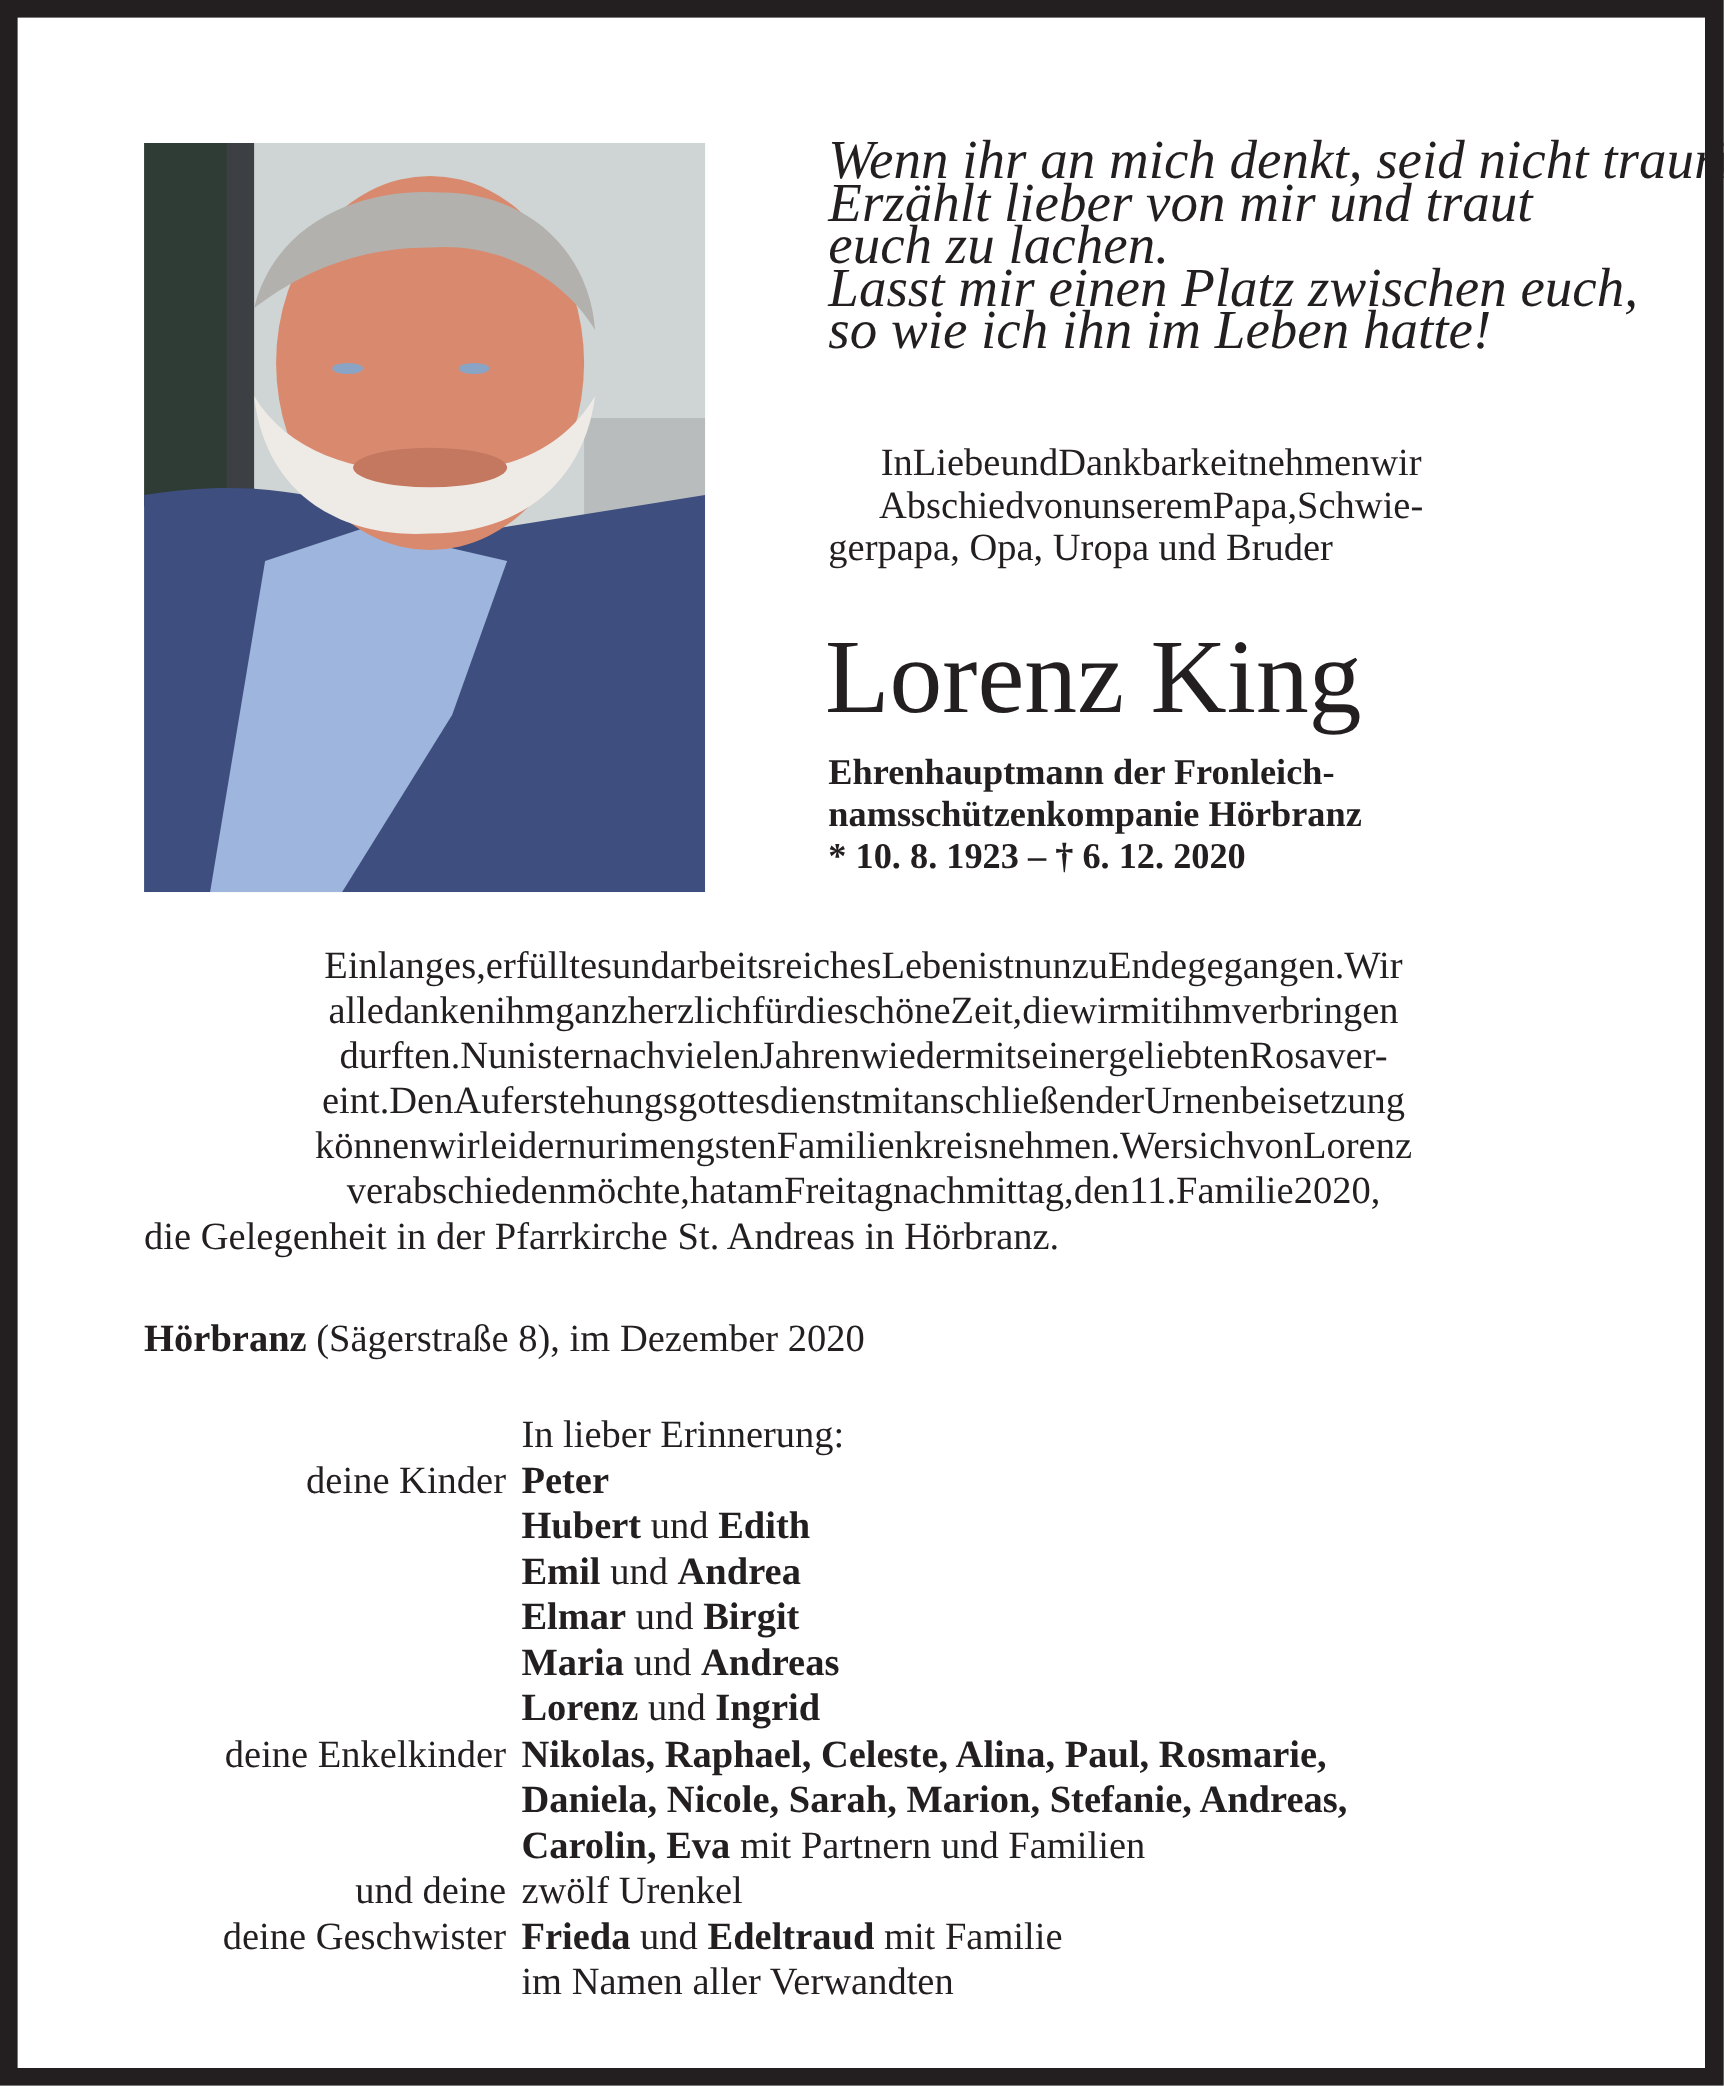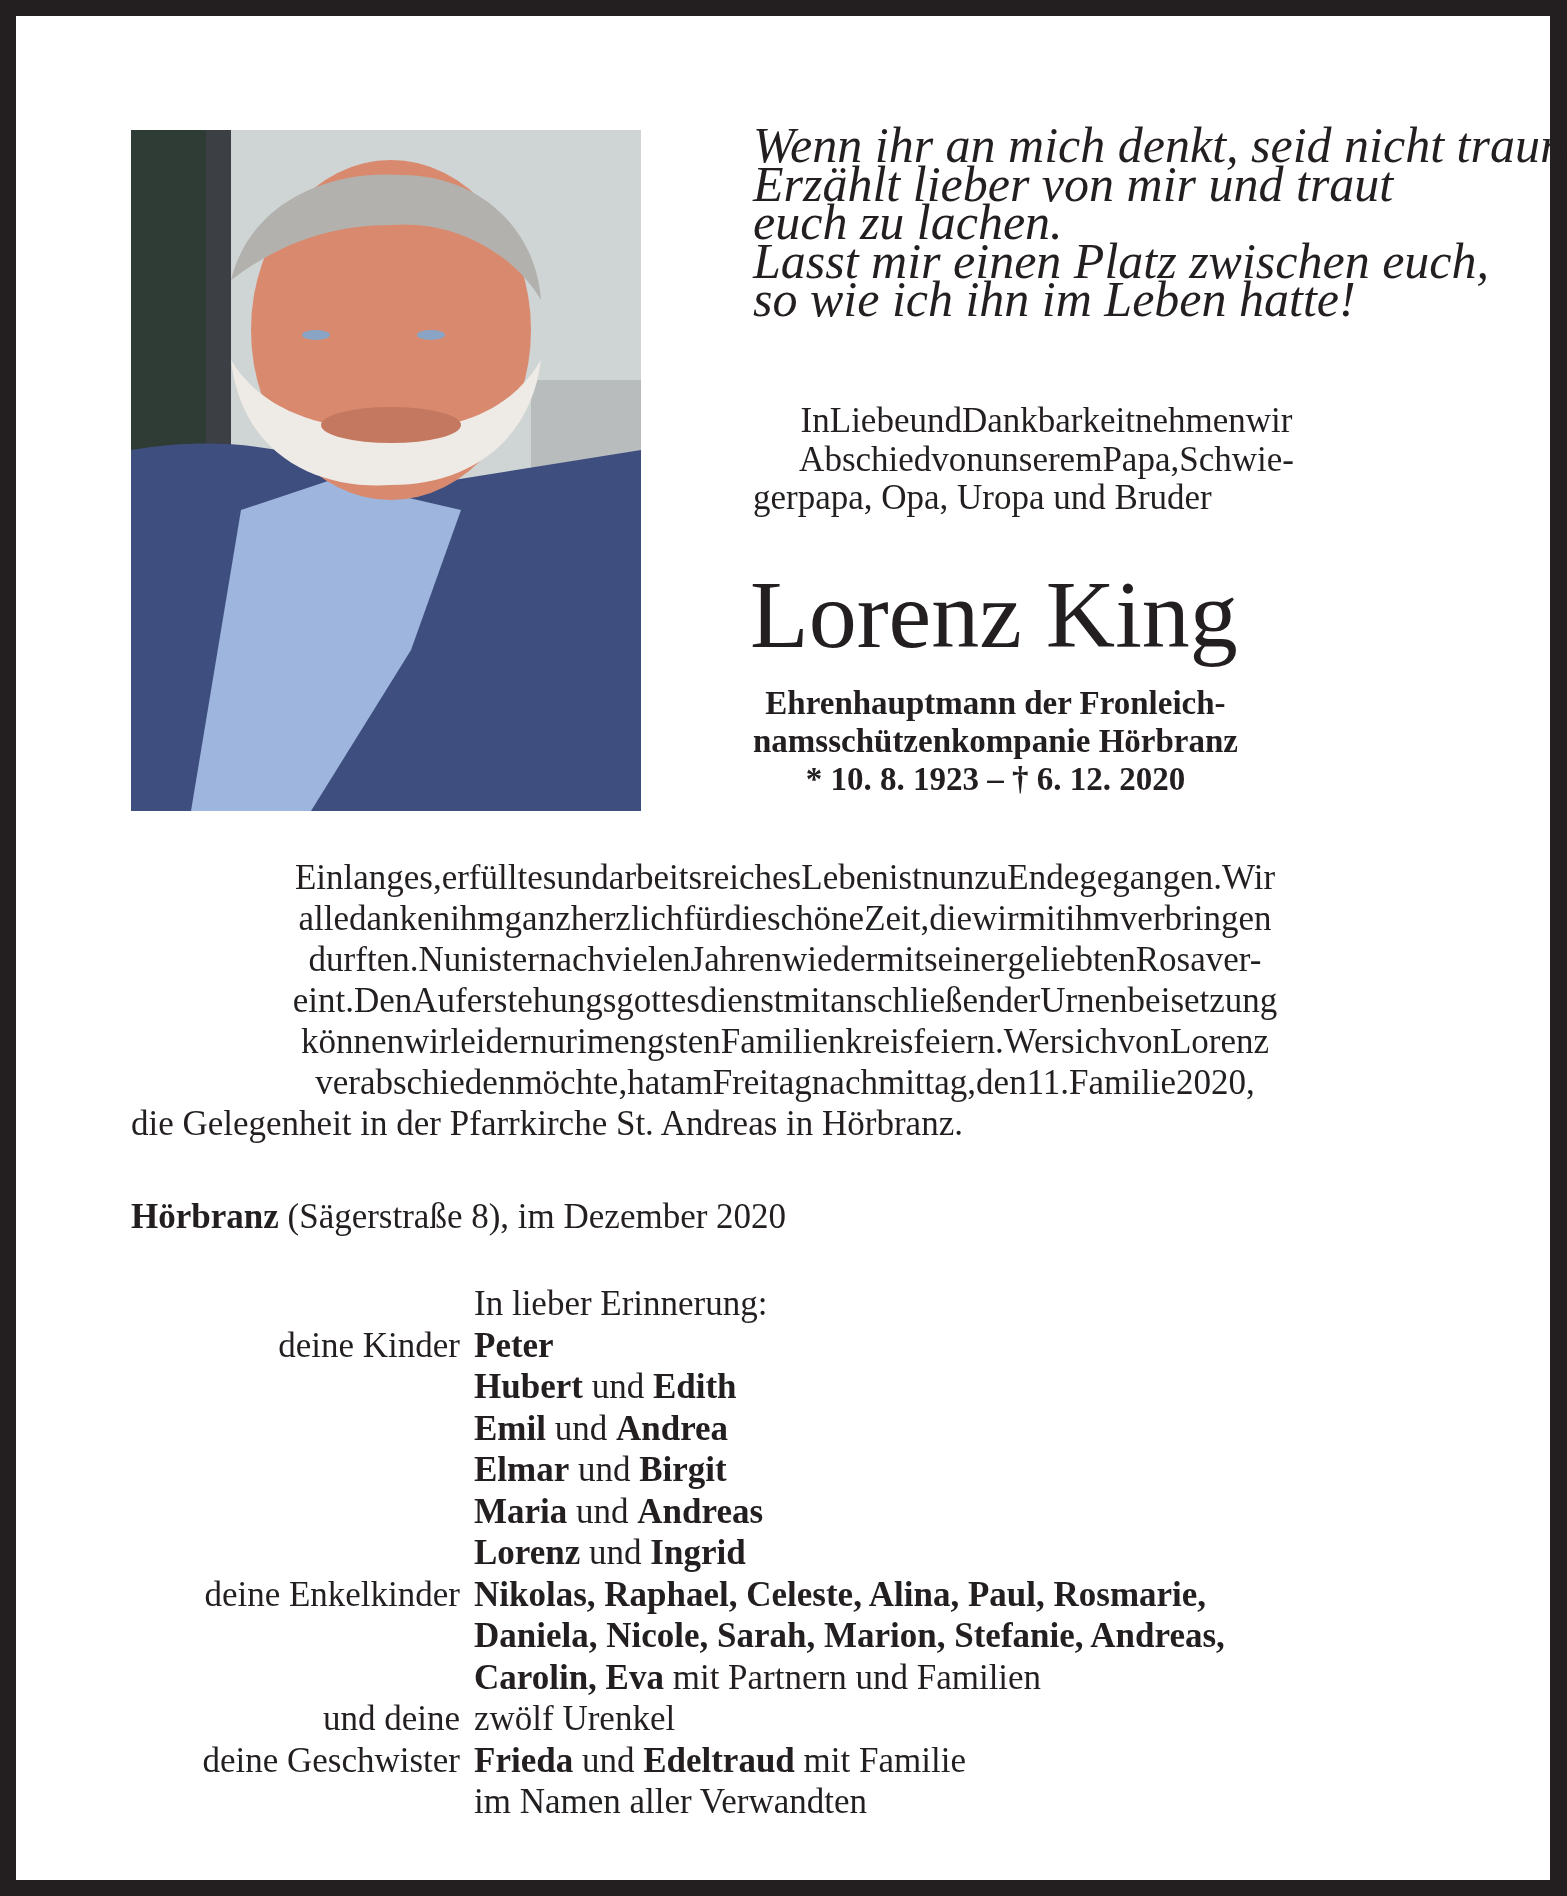--- a/index.html
+++ b/index.html
@@ -57,21 +57,20 @@
     line-height: 110px;
     white-space: nowrap;
   }
   .title {
     position: absolute;
     left: 753px; top: 684px;
     font-family: "Liberation Serif", serif;
     font-weight: bold;
     font-size: 33px;
     line-height: 38px;
-    text-align: center;
   }
   .title div { white-space: nowrap; }
 
   .body-text {
     position: absolute;
     left: 131px; top: 857px;
     width: 1308px;
     font-family: "Liberation Serif", serif;
     font-size: 35px;
     line-height: 41px;
@@ -212,21 +211,21 @@
       <span>Urnenbeisetzung</span>
     </div>
   <div class="just">
       <span>können</span>
       <span>wir</span>
       <span>leider</span>
       <span>nur</span>
       <span>im</span>
       <span>engsten</span>
       <span>Familienkreis</span>
-      <span>feiern.</span>
+      <span>nehmen.</span>
       <span>Wer</span>
       <span>sich</span>
       <span>von</span>
       <span>Lorenz</span>
     </div>
   <div class="just">
       <span>verabschieden</span>
       <span>möchte,</span>
       <span>hat</span>
       <span>am</span>

